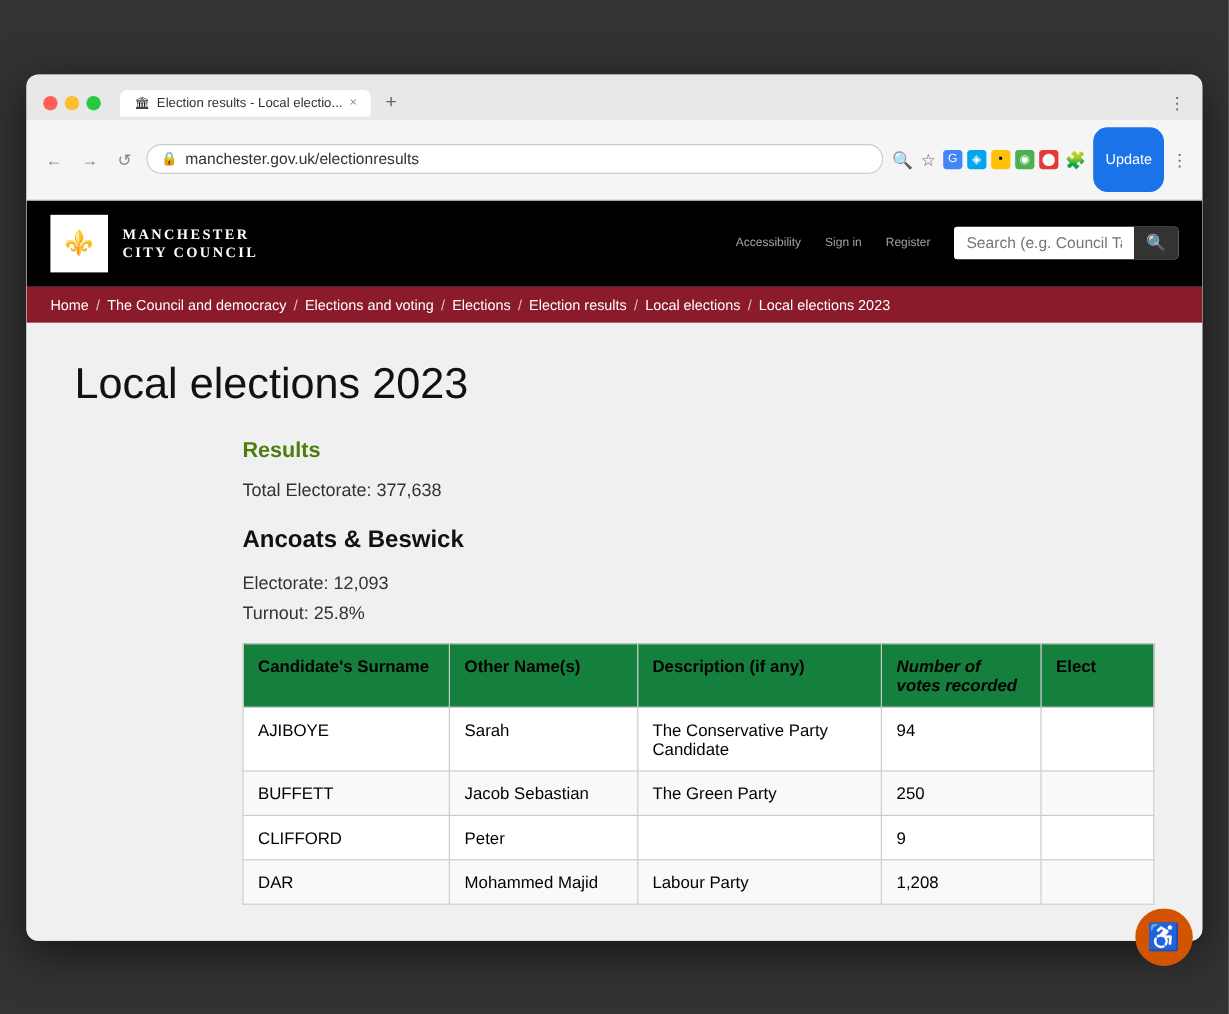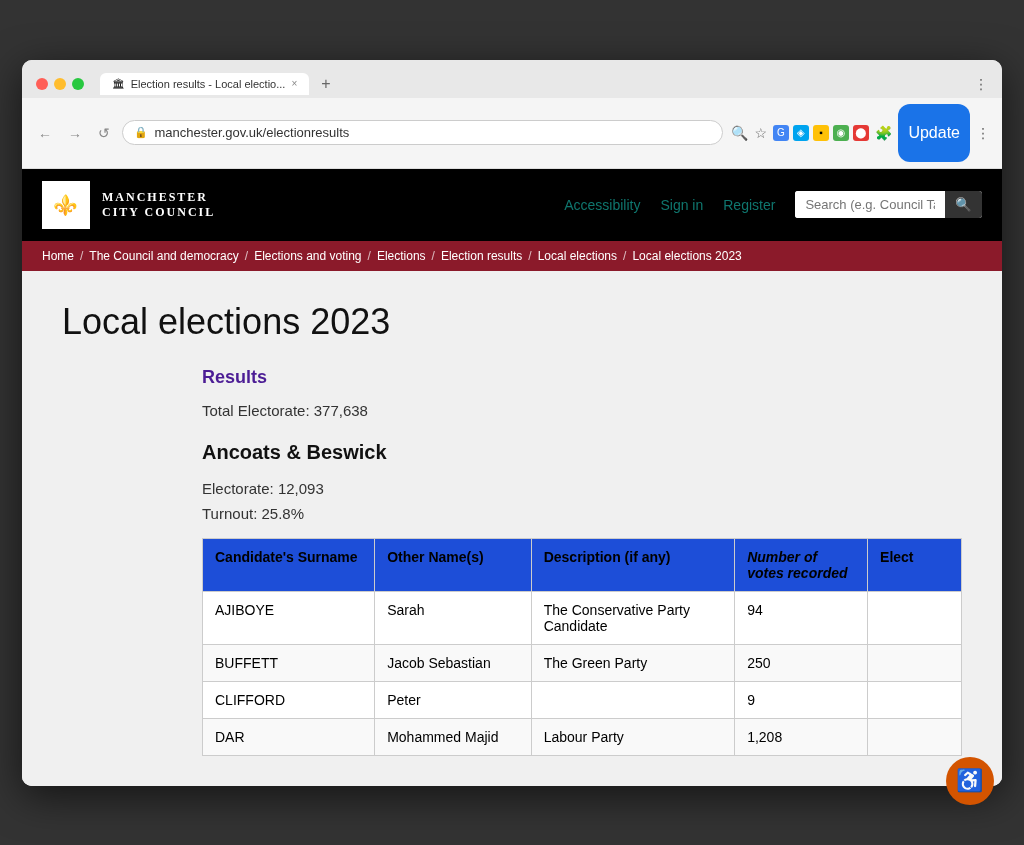--- a/index.html
+++ b/index.html
@@ -91,21 +91,21 @@
     .nav-action-btn { background: none; border: none; color: #666; font-size: 14px; cursor: pointer; }
     .extension-icons { display: flex; gap: 4px; align-items: center; }
     .ext-icon { width: 16px; height: 16px; border-radius: 3px; display: flex; align-items: center; justify-content: center; font-size: 10px; }
 
     .update-btn {
       background: #1a73e8;
       color: white;
       border: none;
       border-radius: 12px;
       padding: 20px 10px;
-      font-size: 16px;
+      font-size: 12px;
       cursor: pointer;
     }
 
     .page-content {
       background: #f0f0f0;
       overflow-y: auto;
     }
 
     
     .site-header {
@@ -140,21 +140,21 @@
       text-transform: uppercase;
       font-family: Liberation Serif, serif;
     }
     .logo-text span { display: block; font-size: 12px; letter-spacing: 2px; }
 
     .header-nav {
       display: flex;
       align-items: center;
       gap: 20px;
     }
-    .header-nav a { color: #0f766e; text-decoration: none; font-size: 14px; text-align: center; }
+    .header-nav a { color: #a3a3a3; text-decoration: none; font-size: 10px; text-align: center; }
 
     .search-bar {
       display: flex;
       align-items: center;
       background: #fff;
       border-radius: 3px;
       overflow: hidden;
     }
     .search-bar input {
       border: none;
@@ -198,40 +198,40 @@
       font-weight: normal;
       color: #111;
       margin-bottom: 24px;
     }
 
     .results-section {
       margin-left: 140px;
     }
 
     .results-heading {
-      color: #4c1d95;
+      color: #4d7c0f;
       font-size: 18px;
       font-weight: bold;
       margin-bottom: 14px;
     }
 
     .stats-block { margin-bottom: 12px; }
     .ward-name { font-size: 20px; font-weight: bold; color: #111; margin-bottom: 16px; margin-top: 21px; }
     .stat-line { font-size: 15px; color: #333; margin-bottom: 8px; }
 
     .results-table {
       width: 100%;
       border-collapse: collapse;
       margin-top: 16px;
       background: #fff;
       font-size: 14px;
     }
 
     .results-table th {
-      background: #1d4ed8;
+      background: #15803d;
       padding: 10px 12px;
       text-align: left;
       font-weight: bold;
       border: 1px solid #ccc;
       vertical-align: top;
     }
 
     .results-table td {
       padding: 10px 12px;
       border: 1px solid #ccc;

